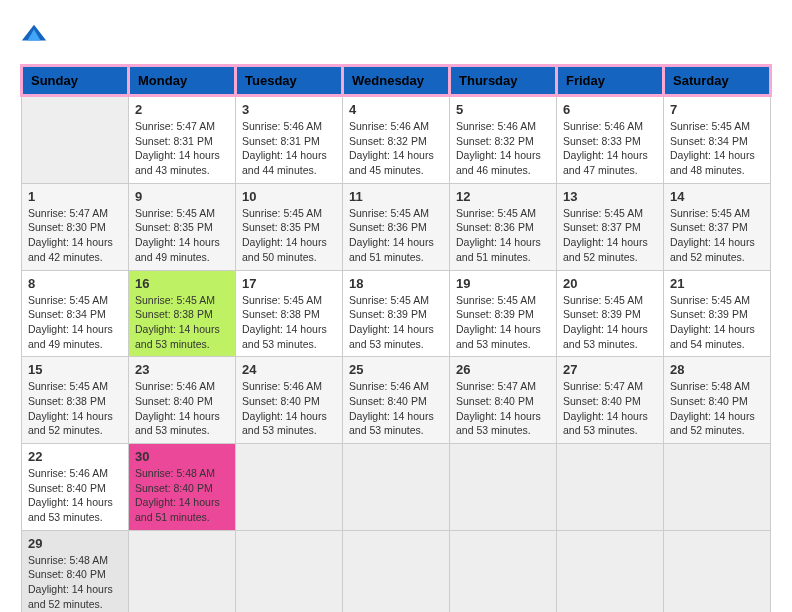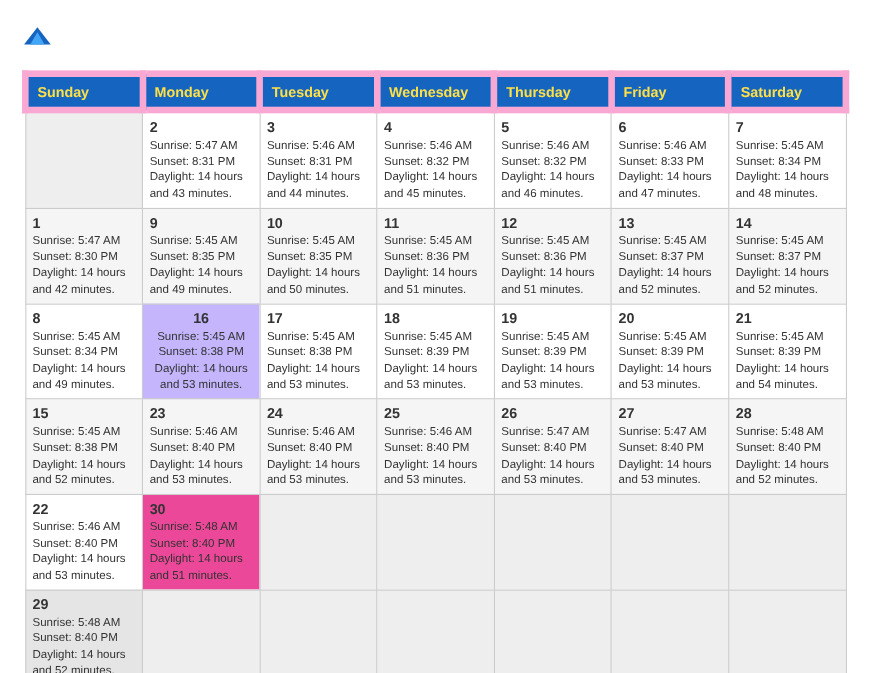--- a/index.html
+++ b/index.html
@@ -53,26 +53,26 @@
       color: #555;
       margin-top: 2px;
     }
     .calendar {
       width: 100%;
       border-collapse: collapse;
       border: 1px solid #ccc;
     }
     .calendar th {
       background: #1565c0;
-      color: #fde047;
+      color: #000000;
       font-size: 13px;
       font-weight: bold;
       padding: 6px 8px;
       text-align: left;
-      border: 6px solid #f9a8d4;
+      border: 3px solid #f9a8d4;
     }
     .calendar td {
       border: 1px solid #ccc;
       vertical-align: top;
       padding: 5px 6px;
       width: calc(100% / 7);
       background: #fff;
       min-height: 80px;
     }
     .calendar tr:nth-child(odd) td {
@@ -227,21 +227,21 @@
         </td>
       </tr>
       <tr>
         <td style="background: rgb(255, 255, 255);">
           <span class="day-num">8</span>
           <div class="day-info" style="white-space: pre-line;">Sunrise: 5:45 AM
 Sunset: 8:34 PM
 Daylight: 14 hours
 and 49 minutes.</div>
         </td>
-        <td style="background: #c4b5fd; text-align: center;">
+        <td style="background: #bef264;">
           <span class="day-num">16</span>
           <div class="day-info" style="white-space: pre-line;">Sunrise: 5:45 AM
 Sunset: 8:38 PM
 Daylight: 14 hours
 and 53 minutes.</div>
         </td>
         <td style="background: rgb(255, 255, 255);">
           <span class="day-num">17</span>
           <div class="day-info" style="white-space: pre-line;">Sunrise: 5:45 AM
 Sunset: 8:38 PM

